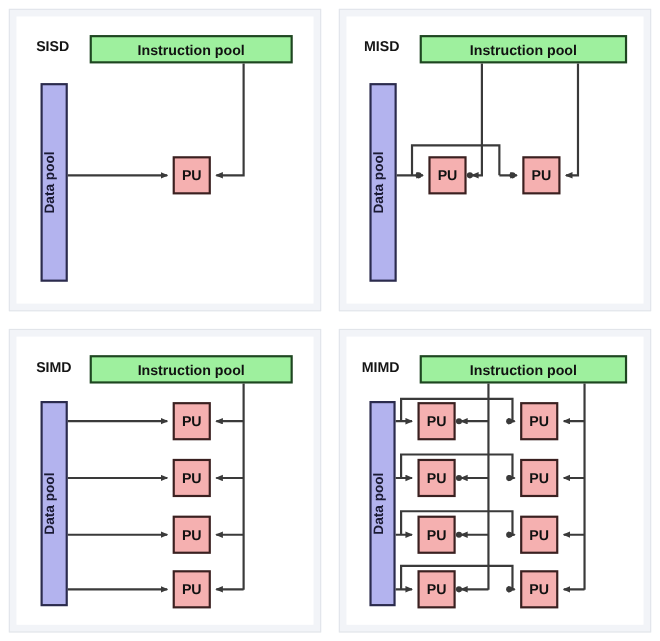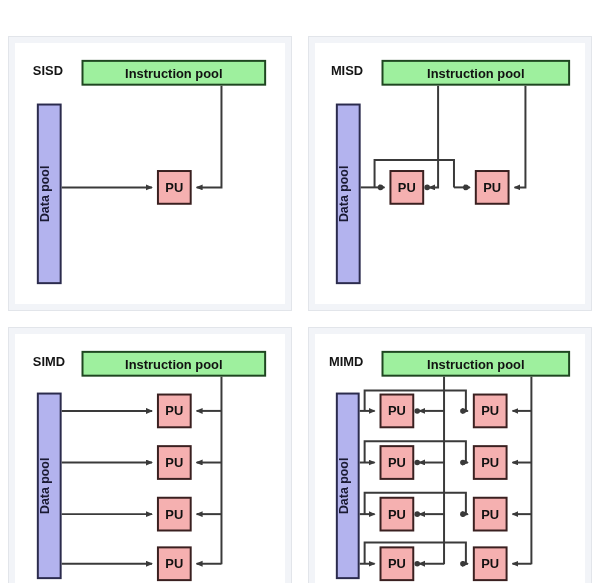--- a/index.html
+++ b/index.html
@@ -14,21 +14,20 @@
     overflow: hidden;
   }
   #grid {
     width: 600px;
     height: 516px;
     display: grid;
     grid-template-columns: 300px 300px;
     grid-template-rows: 291px 292px;
     background: #ffffff;
     box-sizing: border-box;
-    margin-top: 28px;
   }
   .panel {
     position: relative;
     box-sizing: border-box;
     padding: 8px;
     background: #ffffff;
   }
   .panel-inner {
     position: relative;
     width: 100%;

